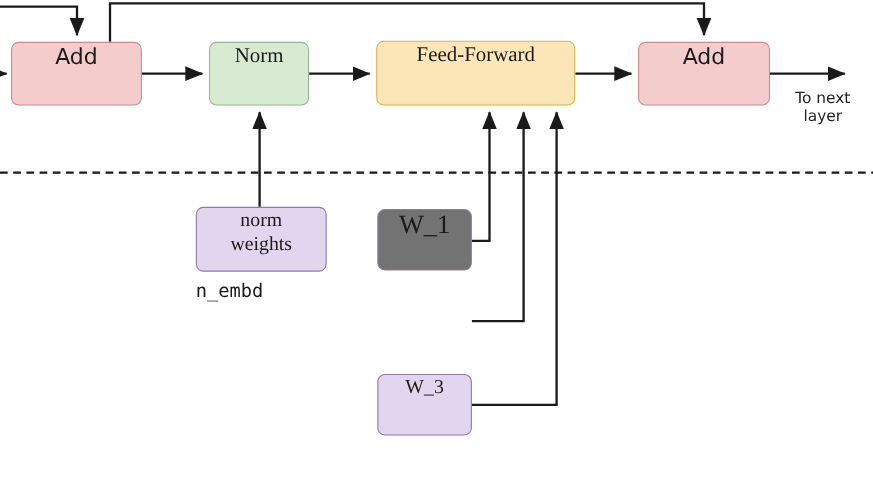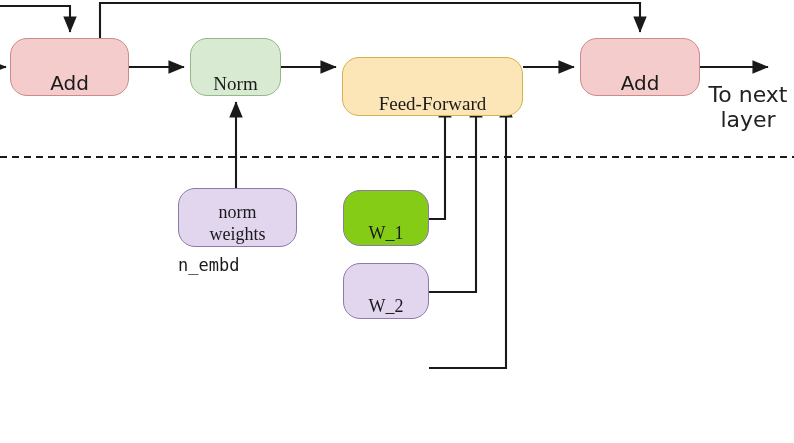--- a/index.html
+++ b/index.html
@@ -18,23 +18,23 @@
   #svg-layer {
     position: absolute;
     left: 0;
     top: 0;
     width: 794px;
     height: 443px;
   }
   .node {
     position: absolute;
     box-sizing: border-box;
-    border-radius: 17px;
+    border-radius: 7px;
     display: flex;
-    align-items: flex-end;
+    align-items: flex-start;
     justify-content: center;
     text-align: center;
     z-index: 5;
     line-height: 1.22;
   }
   .node-mono {
     font-family: Liberation Serif, serif;
   }
   .node-sans {
     font-family: "DejaVu Sans", sans-serif;
@@ -48,21 +48,21 @@
     white-space: pre;
     text-align: left;
   }
   .caption-mono {
     font-family: "DejaVu Sans Mono", monospace;
   }
   .edge-label {
     position: absolute;
     z-index: 6;
     font-family: "DejaVu Sans", sans-serif;
-    font-size: 22px;
+    font-size: 14px;
     color: #222222;
     text-align: center;
     line-height: 1.15;
     white-space: pre-line;
   }
 </style>
 </head>
 <body>
 
 <div id="canvas">
@@ -107,41 +107,41 @@
   </svg>
 
   <div class="node node-sans" style="left:10px; top:38px; width:119px; height:58px; background:#f4cccc; border:1.6px solid #cc8a8a; font-size:20px; color:#1a1a1a;">
     <span>Add</span>
   </div>
 
   <div class="node node-mono" style="left:190px; top:38px; width:91px; height:58px; background:#d9ead3; border:1.6px solid #93b88a; font-size:19px; color:#1a1a1a;">
     <span>Norm</span>
   </div>
 
-  <div class="node node-mono" style="left:342px; top:37px; width:181px; height:59px; background:#fce5b6; border:1.6px solid #d6b24a; font-size:19px; color:#1a1a1a;margin-top:20px;">
+  <div class="node node-mono" style="left:342px; top:37px; width:181px; height:59px; background:#fce5b6; border:1.6px solid #d6b24a; font-size:19px; color:#1a1a1a;">
     <span>Feed-Forward</span>
   </div>
 
   <div class="node node-sans" style="left:580px; top:38px; width:120px; height:58px; background:#f4cccc; border:1.6px solid #cc8a8a; font-size:20px; color:#1a1a1a;">
     <span>Add</span>
   </div>
 
   <div class="node node-mono" style="left:178px; top:188px; width:119px; height:59px; background:#e2d6ef; border:1.6px solid #8d7aa8; font-size:18px; color:#1a1a1a; white-space:pre-line;">
     <span>norm
 weights</span>
   </div>
 
-  <div class="node node-mono" style="left:343px; top:190px; width:86px; height:56px; background:#84cc16; border:1.6px solid #8d7aa8; font-size:18px; color:#1a1a1a;">
+  <div class="node node-mono" style="left:343px; top:190px; width:86px; height:56px; background:#737373; border:1.6px solid #8d7aa8; font-size:24px; color:#1a1a1a;">
     <span>W_1</span>
   </div>
 
-  <div class="node node-mono" style="left:343px; top:263px; width:86px; height:56px; background:#e2d6ef; border:1.6px solid #8d7aa8; font-size:18px; color:#1a1a1a;">
-    <span>W_2</span>
+
+  <div class="node node-mono" style="left:343px; top:340px; width:86px; height:56px; background:#e2d6ef; border:1.6px solid #8d7aa8; font-size:18px; color:#1a1a1a;">
+    <span>W_3</span>
   </div>
-
 
   <div class="caption caption-mono" style="left:178px; top:255px; width:119px;">n_embd</div>
 
 
   <div class="edge-label" style="left:706px; top:82px; width:84px;">To next
 layer</div>
 
 </div>
 
 </body></html>

